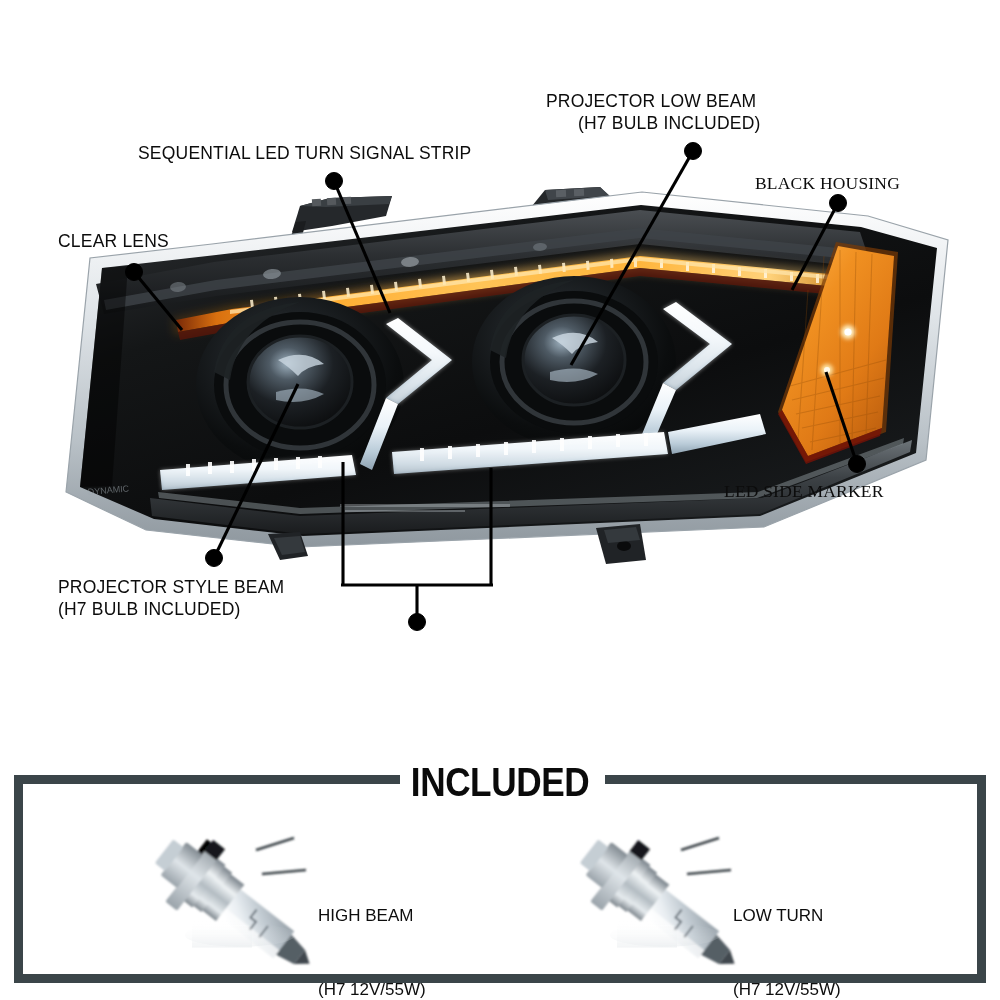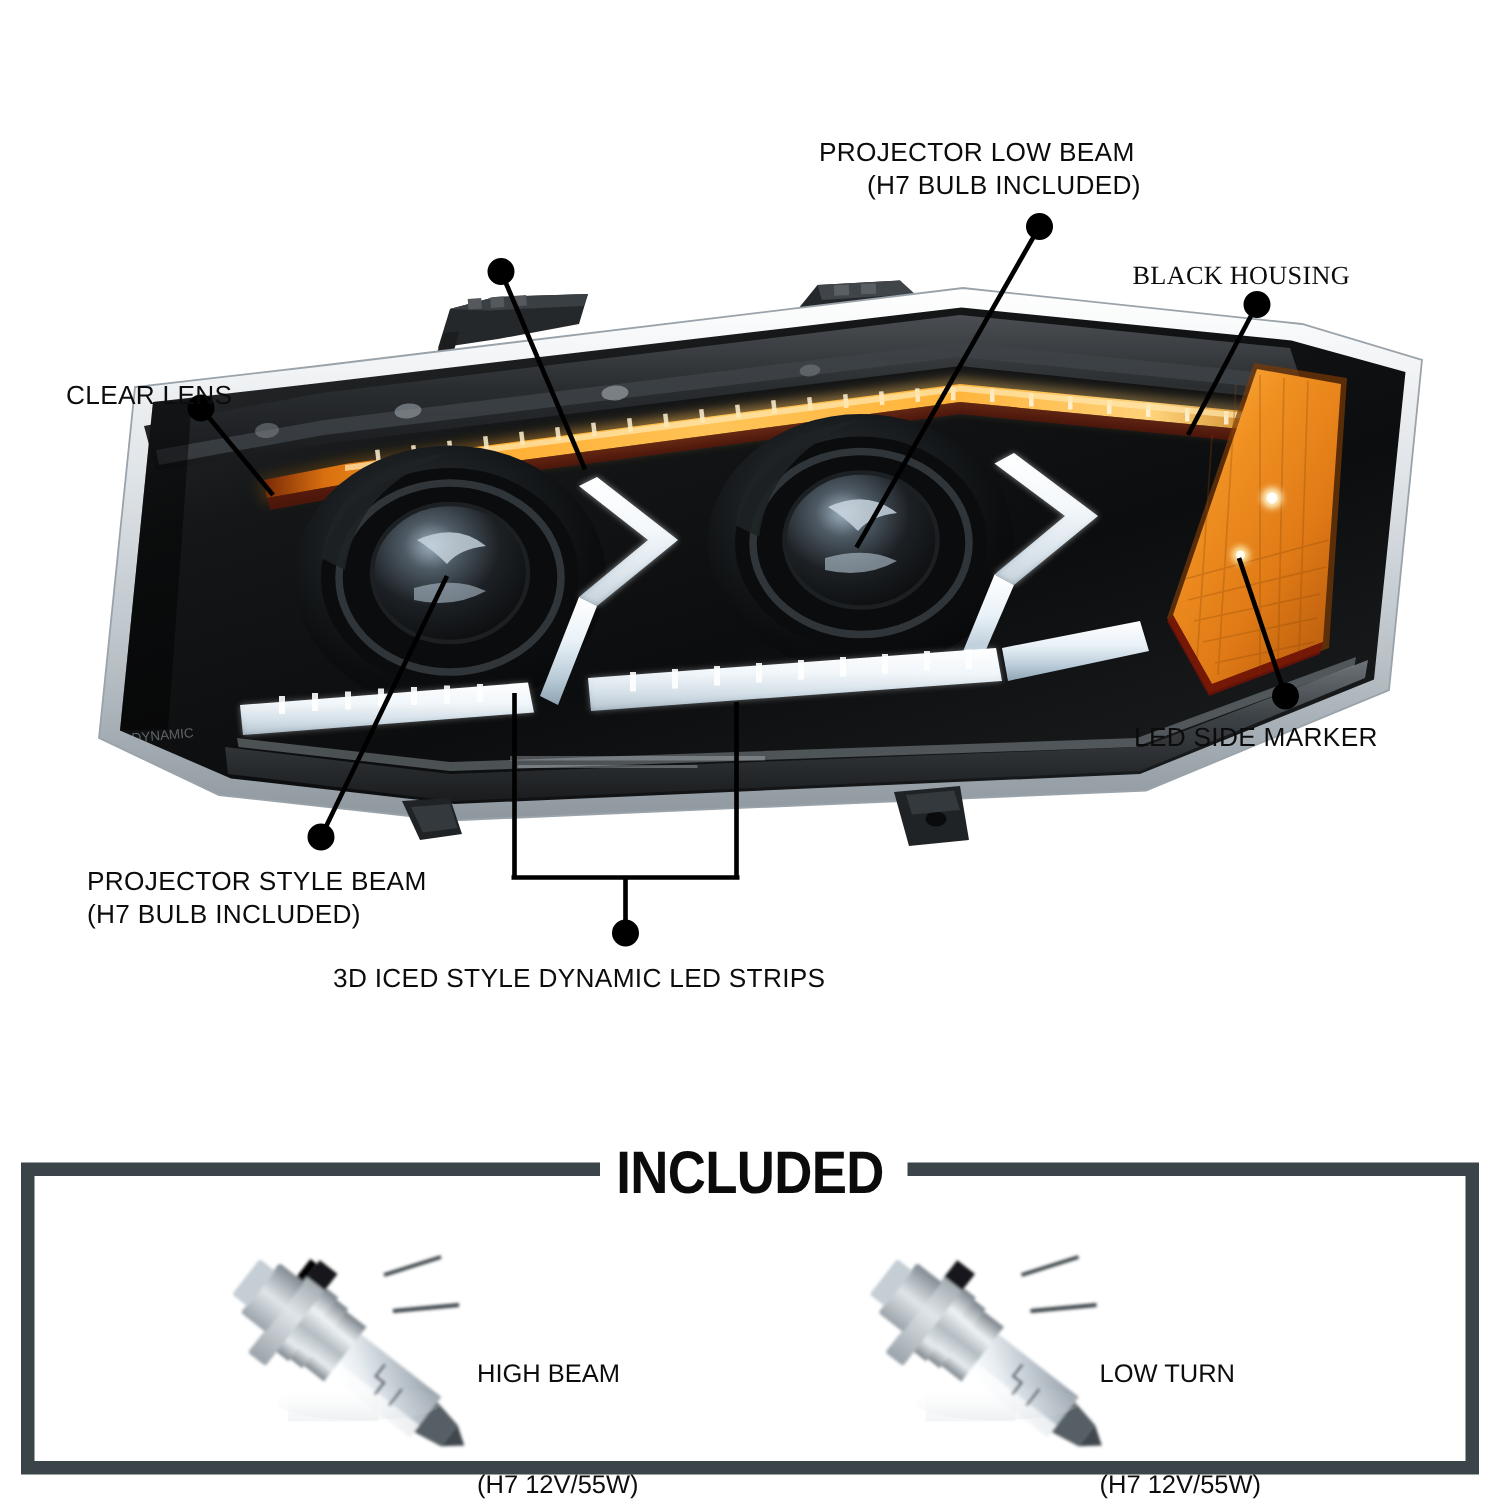--- a/index.html
+++ b/index.html
@@ -327,38 +327,38 @@
       <g>
         <line x1="343" y1="462" x2="343" y2="586" stroke-width="3.1"></line>
         <line x1="491" y1="468" x2="491" y2="586" stroke-width="3.1"></line>
         <line x1="341" y1="585" x2="493" y2="585" stroke-width="3.1"></line>
         <line x1="417" y1="585" x2="417" y2="616" stroke-width="3.1"></line>
         <circle cx="417" cy="622" r="8.5"></circle>
       </g>
     </g>
   </svg>
 
-  <div class="label" style="left:44px; top:230px;margin-top:22px;">CLEAR LENS</div>
-
+  <div class="label" style="left:58px; top:230px;">CLEAR LENS</div>
+
+  <div class="label" style="left:138px; top:142px;">SEQUENTIAL LED TURN SIGNAL STRIP</div>
 
   <div>
     <div class="label" style="left:546px; top:90px;">PROJECTOR LOW BEAM</div>
     <div class="label" style="left:578px; top:112px;">(H7 BULB INCLUDED)</div>
   </div>
 
   <div class="label" style="left:755px; top:172px;font-family:Liberation Serif, serif;">BLACK HOUSING</div>
 
-  <div class="label" style="left:756px; top:480px;">LED SIDE MARKER</div>
+  <div class="label" style="left:724px; top:480px;font-family:Liberation Serif, serif;">LED SIDE MARKER</div>
 
   <div>
     <div class="label" style="left:58px; top:576px;">PROJECTOR STYLE BEAM</div>
     <div class="label" style="left:58px; top:598px;">(H7 BULB INCLUDED)</div>
   </div>
 
-  <div class="label" style="left:222px; top:641px;">3D ICED STYLE DYNAMIC LED STRIPS</div>
 
   <div id="included-panel"></div>
   <div id="title-mask"></div>
   <div id="included-title">INCLUDED</div>
 
   <svg class="overlay" viewBox="0 0 1000 1000">
     <defs>
       <linearGradient id="glassG" x1=".1" y1="0" x2=".9" y2="1">
         <stop offset="0" stop-color="#ffffff"></stop>
         <stop offset=".3" stop-color="#e9eef2"></stop>

